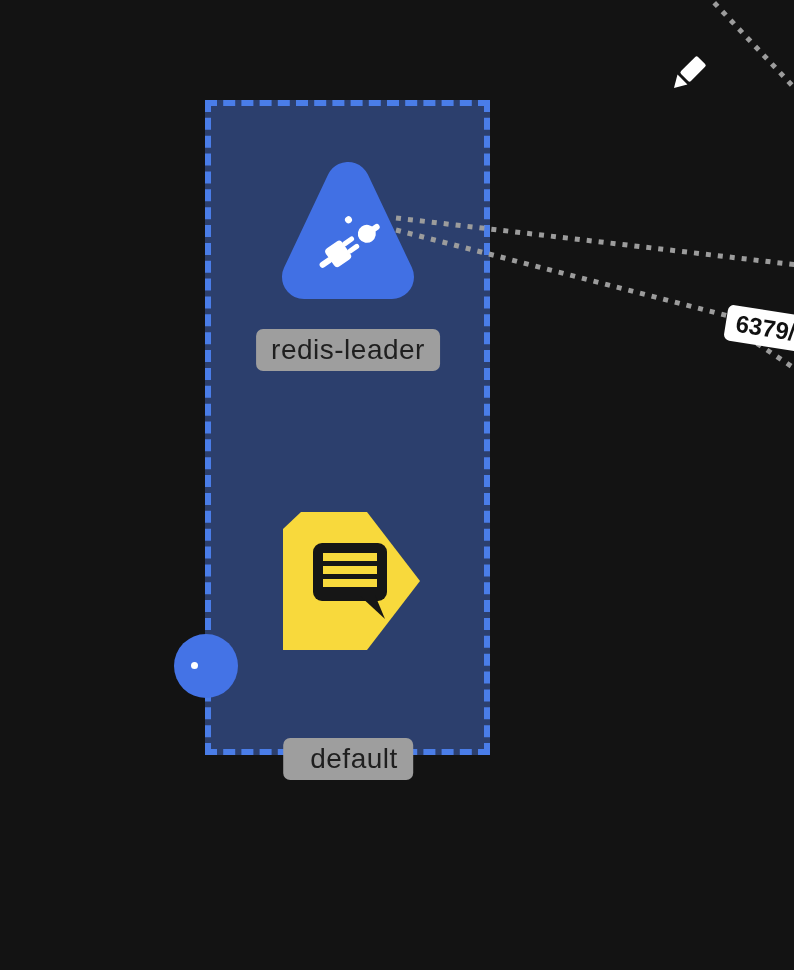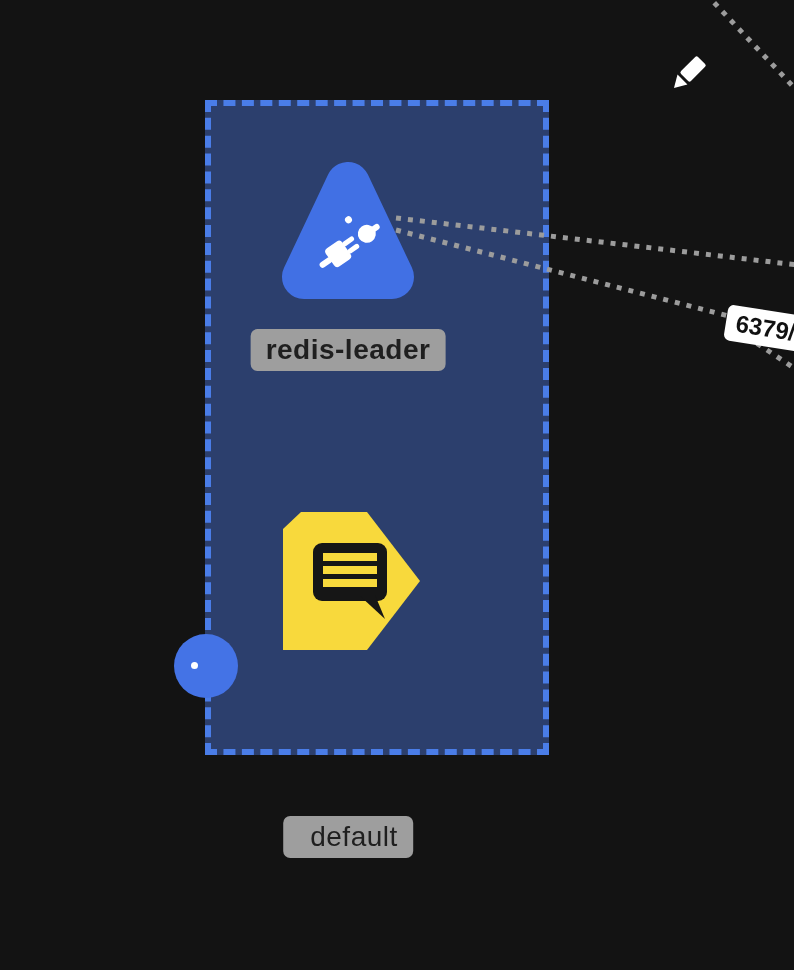--- a/index.html
+++ b/index.html
@@ -9,24 +9,23 @@
     overflow:hidden;
     font-family:"Liberation Sans", sans-serif;
     position:relative;
   }
   #canvas { position:absolute; inset:0; overflow:hidden; }
 
   
   .ns-box {
     position:absolute;
     left:205px; top:100px;
-    width:344px; height:655px;
+    width:285px; height:655px;
     background:#2c3f6d;
     border:6px dashed #4a7de8;
-    font-weight:bold;
   }
 
   
   .node-icon { position:absolute; }
   .icon-redis   { left:57px;  top:46px;  width:160px; height:155px; }
   .icon-comment { left:64px;  top:399px; width:150px; height:150px; }
 
   
   .badge {
     position:absolute;
@@ -35,21 +34,21 @@
     color:#1f1f1f;
     font-size:28px;
     line-height:1;
     padding:7px 15px;
     border-radius:7px;
     white-space:nowrap;
     letter-spacing:0.5px;
   }
   .badge-redis   { left:137px; top:223px; }
   .badge-comment { left:137px; top:573px; }
-  .badge-ns      { left:348px; top:816px;padding-left:27px; }
+  .badge-ns      { left:348px; top:738px;padding-left:27px; }
 
   
   #edges { position:absolute; inset:0; pointer-events:none; }
   .edge-line {
     stroke:#9c9c9c;
     stroke-width:5;
     stroke-dasharray:5 7;
     fill:none;
   }
 

